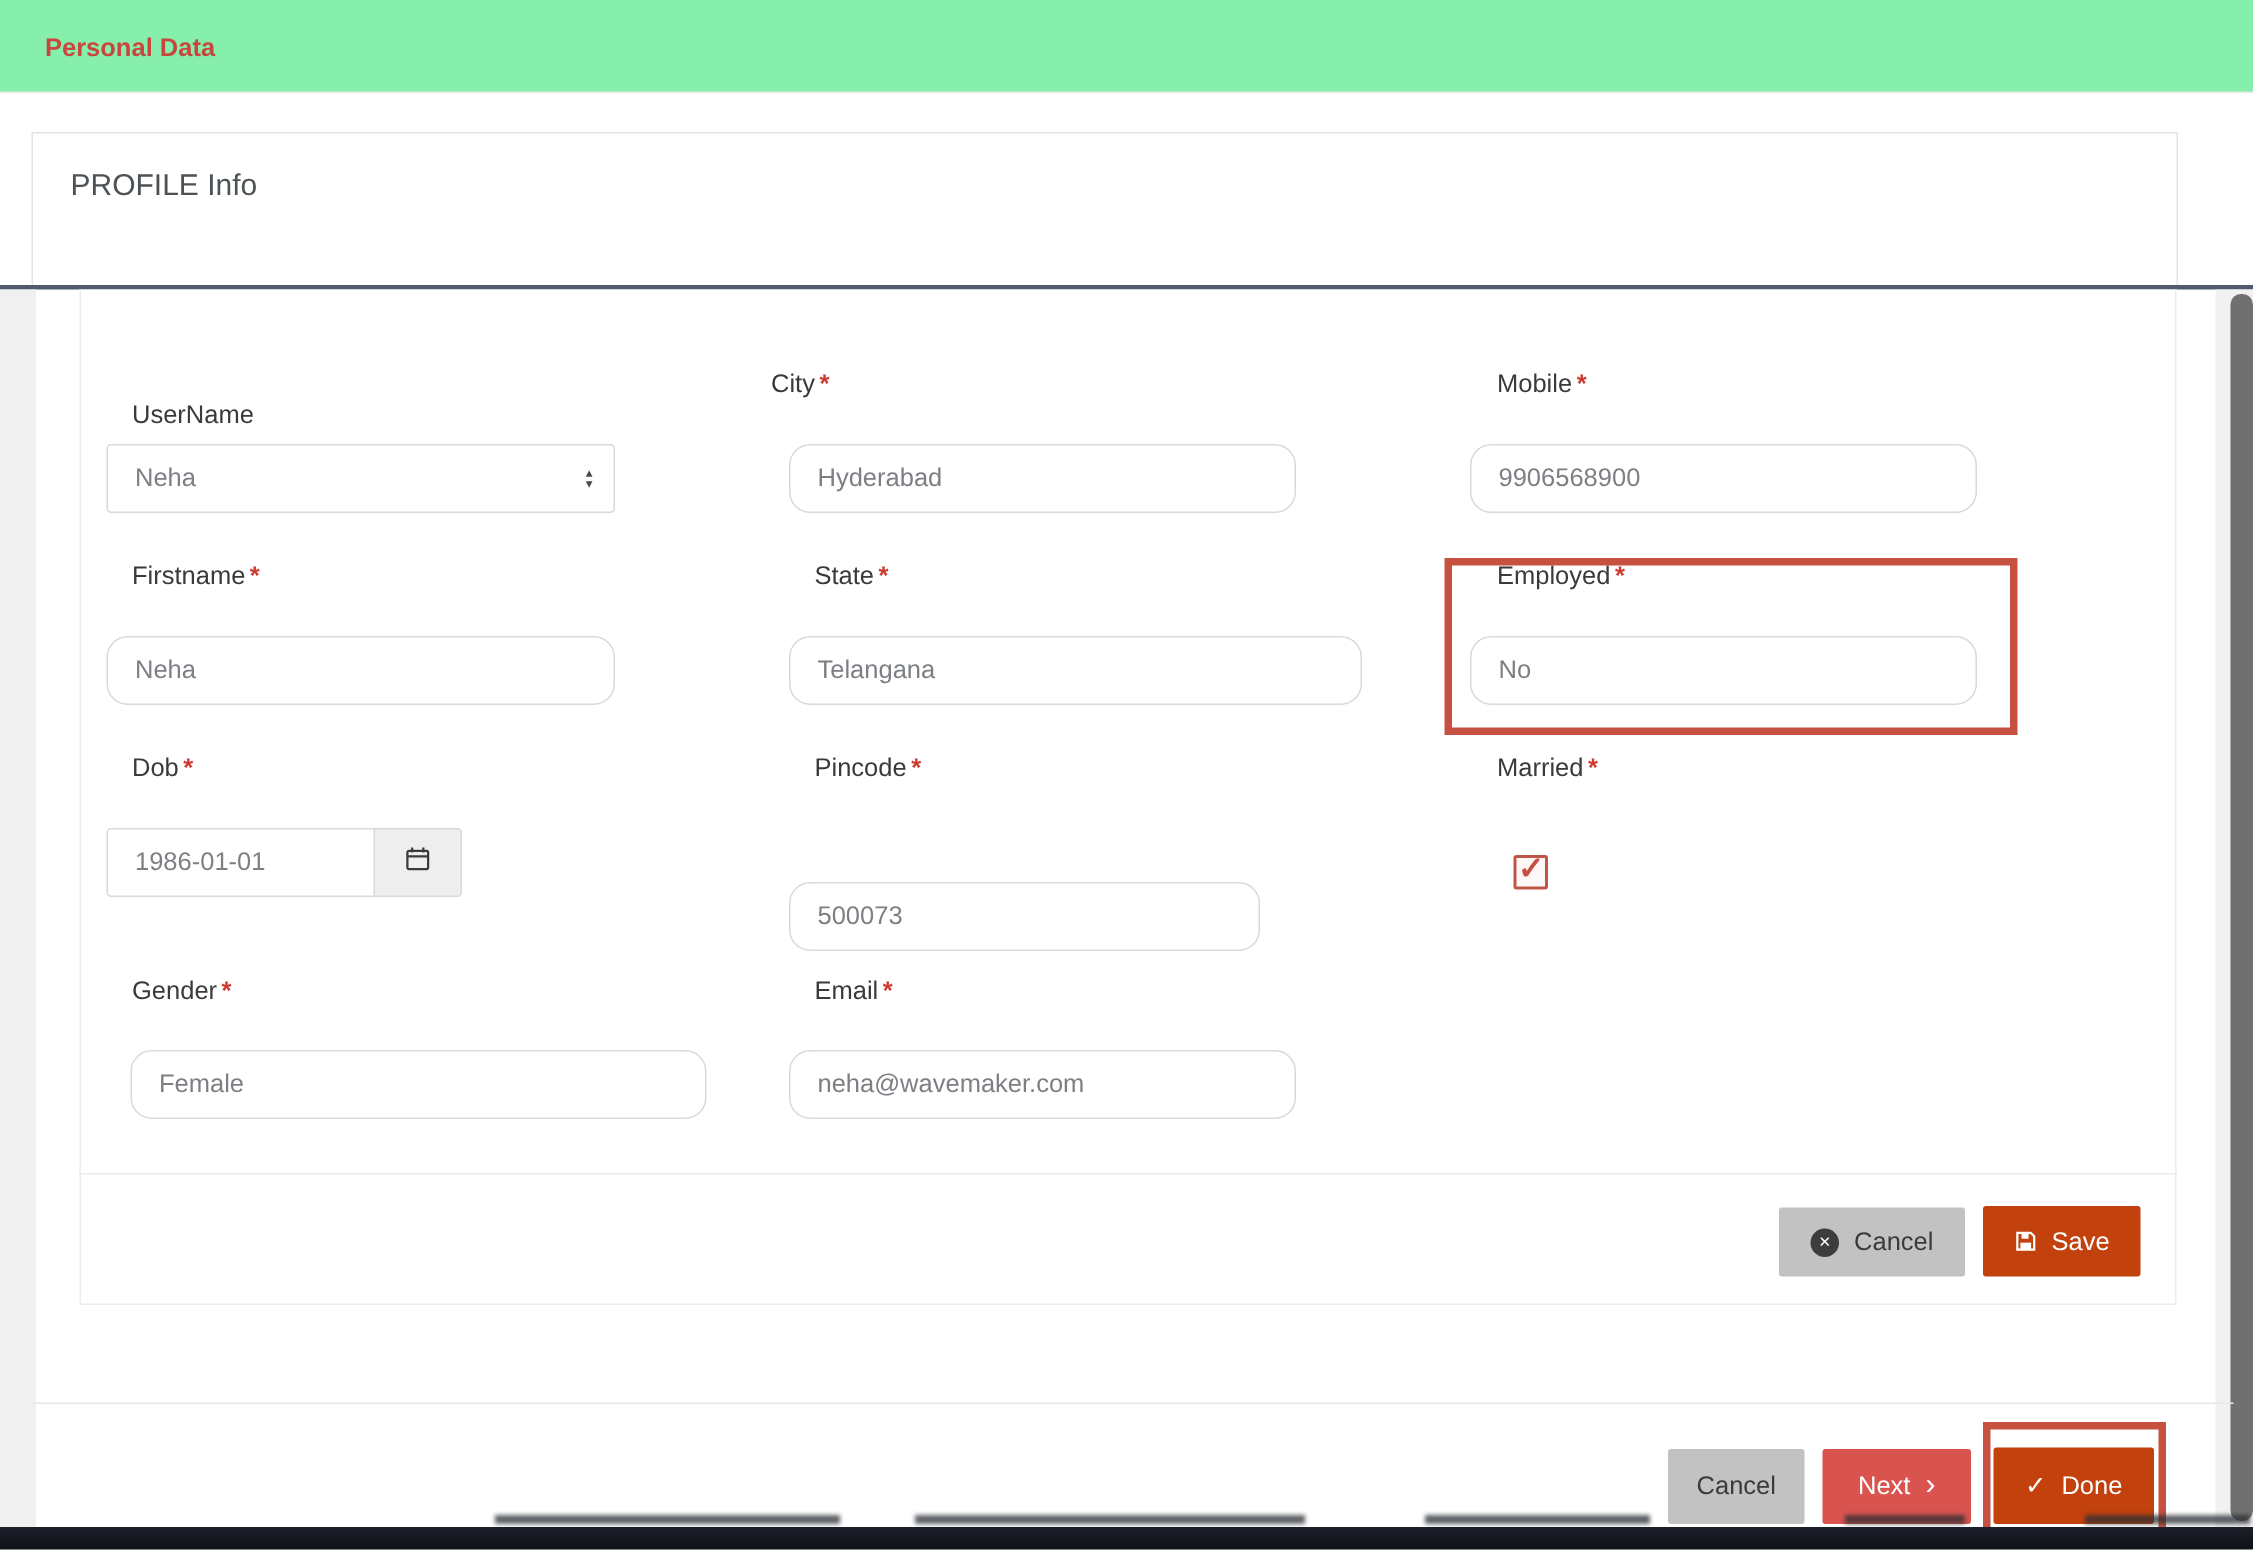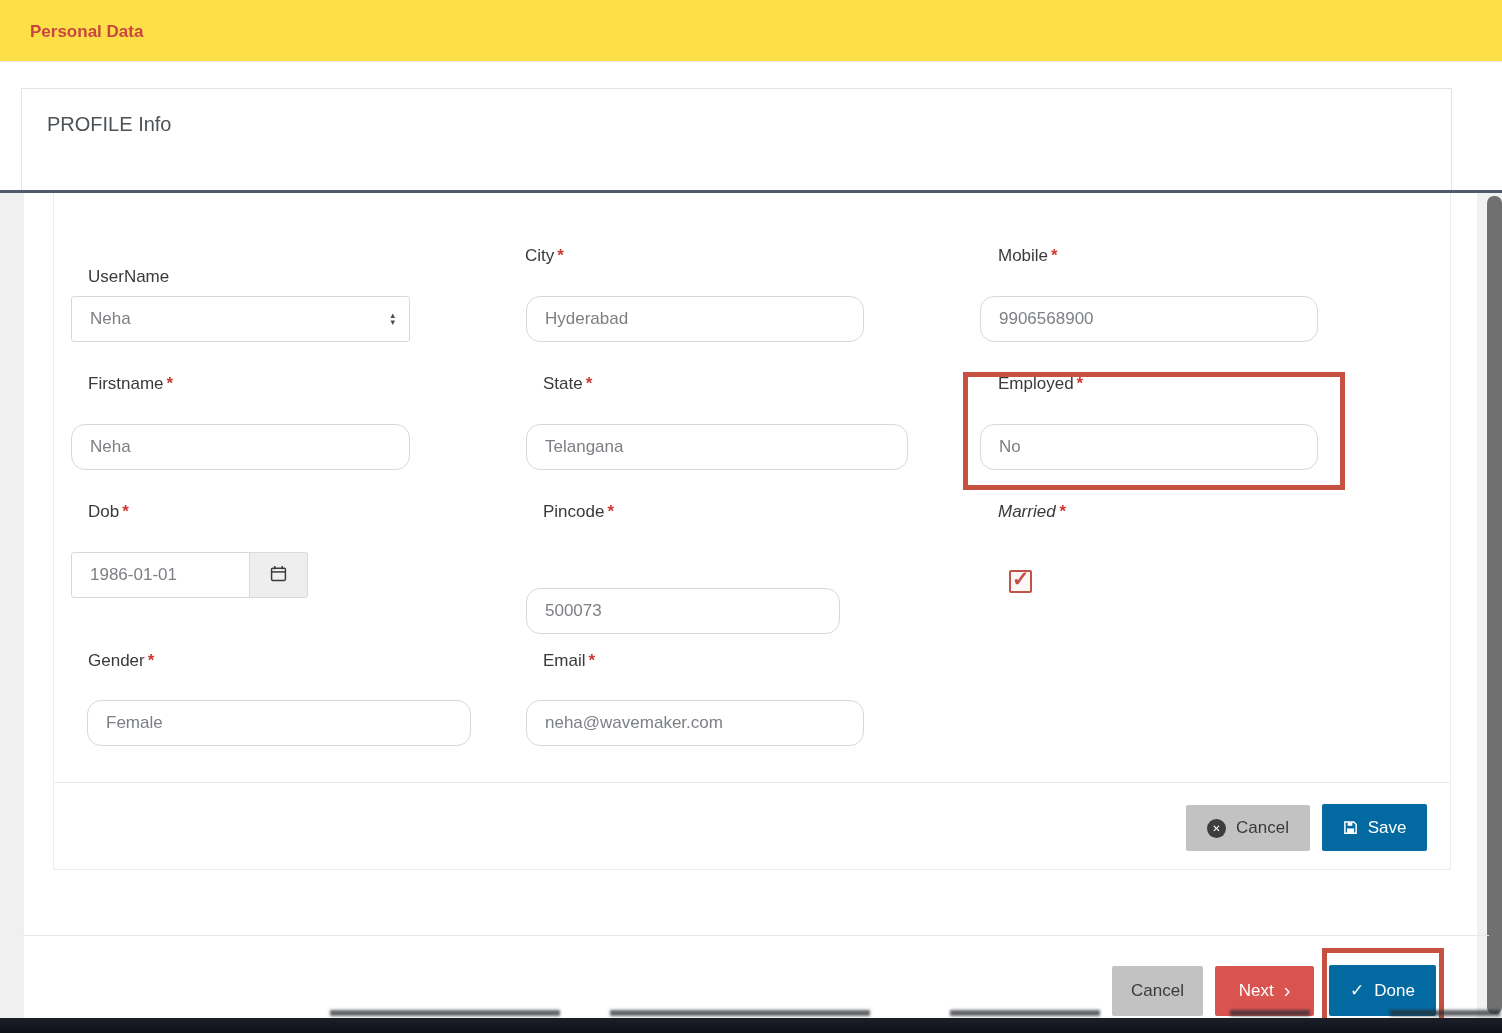--- a/index.html
+++ b/index.html
@@ -1,21 +1,21 @@
 <!DOCTYPE html>
 <html><head>
 <meta charset="utf-8">
 <style>
   * { margin:0; padding:0; box-sizing:border-box; }
   html,body { width:1502px; height:1033px; overflow:hidden; background:#fff;
               font-family:"Liberation Sans", sans-serif; }
   .abs { position:absolute; }
 
   
-  .wizard-bar { left:0; top:0; width:1502px; height:62px; background:#fde047;
+  .wizard-bar { left:0; top:0; width:1502px; height:62px; background:#86efac;
                 border-bottom:1px solid #e7e7e7; }
   .step1-label { left:30px; top:22px; font-size:17px; font-weight:700; color:#c9463f; }
   .step2-chevron { left:160px; top:0; width:256px; height:57px; background:#ececec;
                    clip-path: polygon(0 0, calc(100% - 30px) 0, 100% 50%, calc(100% - 30px) 100%, 0 100%, 30px 50%);
                    display:flex; align-items:center; }
   .step2-label { margin-left:52px; font-size:17px; font-weight:700; color:#9b9b9b; }
 
   
   .profile-card { left:21px; top:88px; width:1431px; height:103px; background:#fff;
                   border:1px solid #e3e3e3; }
@@ -57,21 +57,21 @@
 
   
   .annot { border:5px solid #c75140; background:transparent; pointer-events:none; }
 
   
   .form-footer-line { left:53px; top:782px; width:1398px; height:1px; background:#e9e9e9; }
   .btn { display:inline-flex; align-items:center; justify-content:center; gap:10px;
          font-family:"Liberation Sans", sans-serif; font-size:17px; border:none; border-radius:2px;
          cursor:pointer; }
   .btn-gray  { background:#c2c2c2; color:#3a3a3a; }
-  .btn-green { background:#0369a1; color:#ffffff; }
+  .btn-green { background:#c2410c; color:#ffffff; }
   .btn-red   { background:#d9534f; color:#ffffff; }
   .cancel-circle { width:19px; height:19px; border-radius:50%; background:#3d3d3d; color:#fff;
                    font-size:10px; display:inline-flex; align-items:center; justify-content:center; }
   .chev { font-size:20px; line-height:0; margin-top:-2px; }
 
   
   .bottom-line { left:22px; top:935px; width:1467px; height:1px; background:#e8e8e8; }
   .blur-frags { left:300px; top:1008px; width:1100px; height:10px; filter:blur(1.5px); }
   .blur-frags span { position:absolute; top:2px; height:6px; background:#2a2d33; opacity:.75; }
   .dark-bar { left:0; top:1018px; width:1502px; height:15px;
@@ -96,21 +96,21 @@
 
 <div class="abs field-label" style="left:88px; top:246px;margin-top:21px;"><span>UserName</span><span class="req"></span></div>
 <div class="abs select-box" style="left:71px; top:296px; width:339px;">
   <span>Neha</span>
   <span class="select-arrows">
     <span>▴</span>
       <span>▾</span>
   </span>
 </div>
 
-<div class="abs field-label" style="left:525px; top:246px;text-align:right;"><span>City</span><span class="req">*</span></div>
+<div class="abs field-label" style="left:514px; top:246px;text-align:right;"><span>City</span><span class="req">*</span></div>
 <input class="abs text-input" style="left: 526px; top: 296px; width: 338px;" value="Hyderabad">
 
 <div class="abs field-label" style="left:998px; top:246px;"><span>Mobile</span><span class="req">*</span></div>
 <input class="abs text-input" style="left: 980px; top: 296px; width: 338px;" value="9906568900">
 
 <div class="abs field-label" style="left:88px; top:374px;"><span>Firstname</span><span class="req">*</span></div>
 <input class="abs text-input" style="left: 71px; top: 424px; width: 339px;" value="Neha">
 
 <div class="abs field-label" style="left:543px; top:374px;"><span>State</span><span class="req">*</span></div>
 <input class="abs text-input" style="left: 526px; top: 424px; width: 382px;" value="Telangana">
@@ -132,21 +132,21 @@
             <line x1="11.5" y1="1" x2="11.5" y2="4"></line>
           </g>
         </svg>
     </span>
   </div>
 </div>
 
 <div class="abs field-label" style="left:543px; top:502px;"><span>Pincode</span><span class="req">*</span></div>
 <input class="abs text-input" style="left: 526px; top: 552px; width: 314px; margin-top: 36px;" value="500073">
 
-<div class="abs field-label" style="left:998px; top:502px;font-style:italic;"><span>Married</span><span class="req">*</span></div>
+<div class="abs field-label" style="left:998px; top:502px;"><span>Married</span><span class="req">*</span></div>
 <div class="abs checkbox" style="left:1009px; top:570px;">
   <span class="tick">✓</span>
 </div>
 
 <div class="abs field-label" style="left:88px; top:651px;"><span>Gender</span><span class="req">*</span></div>
 <input class="abs text-input" style="left: 87px; top: 700px; width: 384px;" value="Female">
 
 <div class="abs field-label" style="left:543px; top:651px;"><span>Email</span><span class="req">*</span></div>
 <input class="abs text-input" style="left: 526px; top: 700px; width: 338px;" value="neha@wavemaker.com">
 

